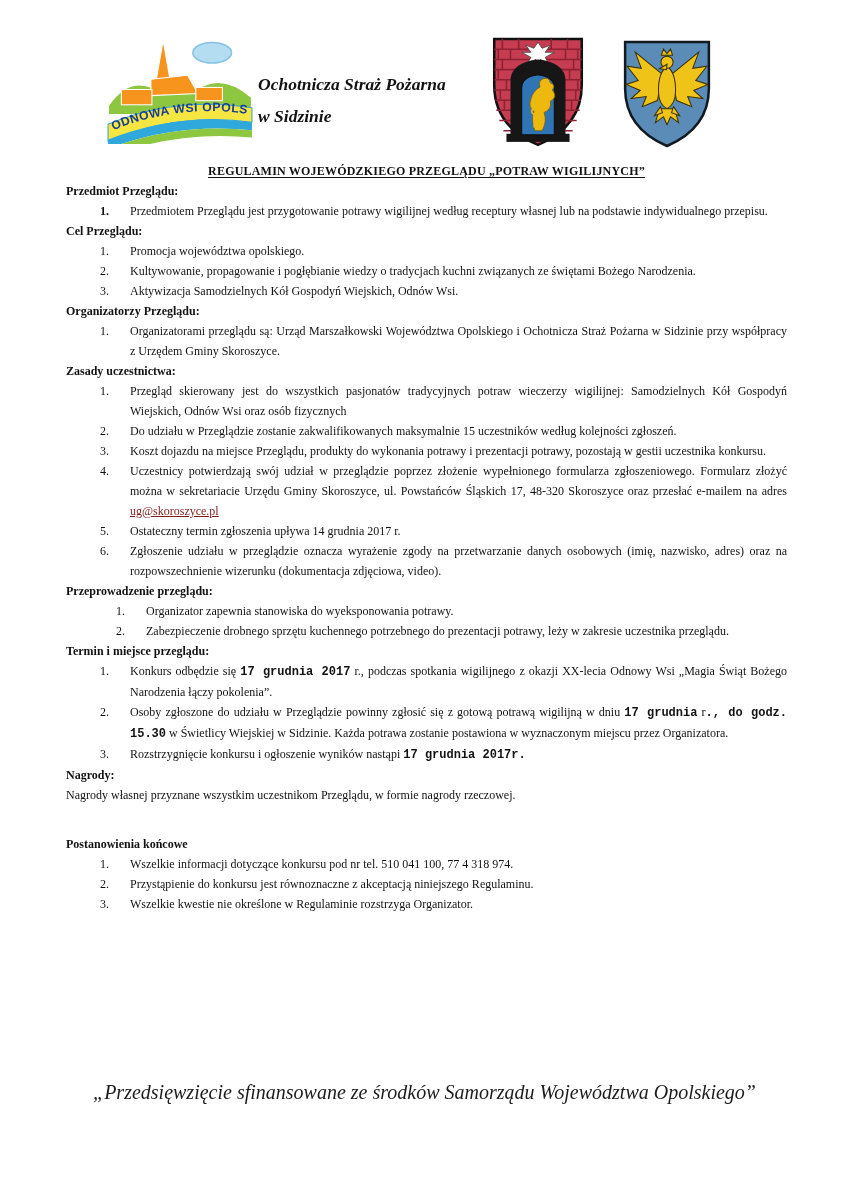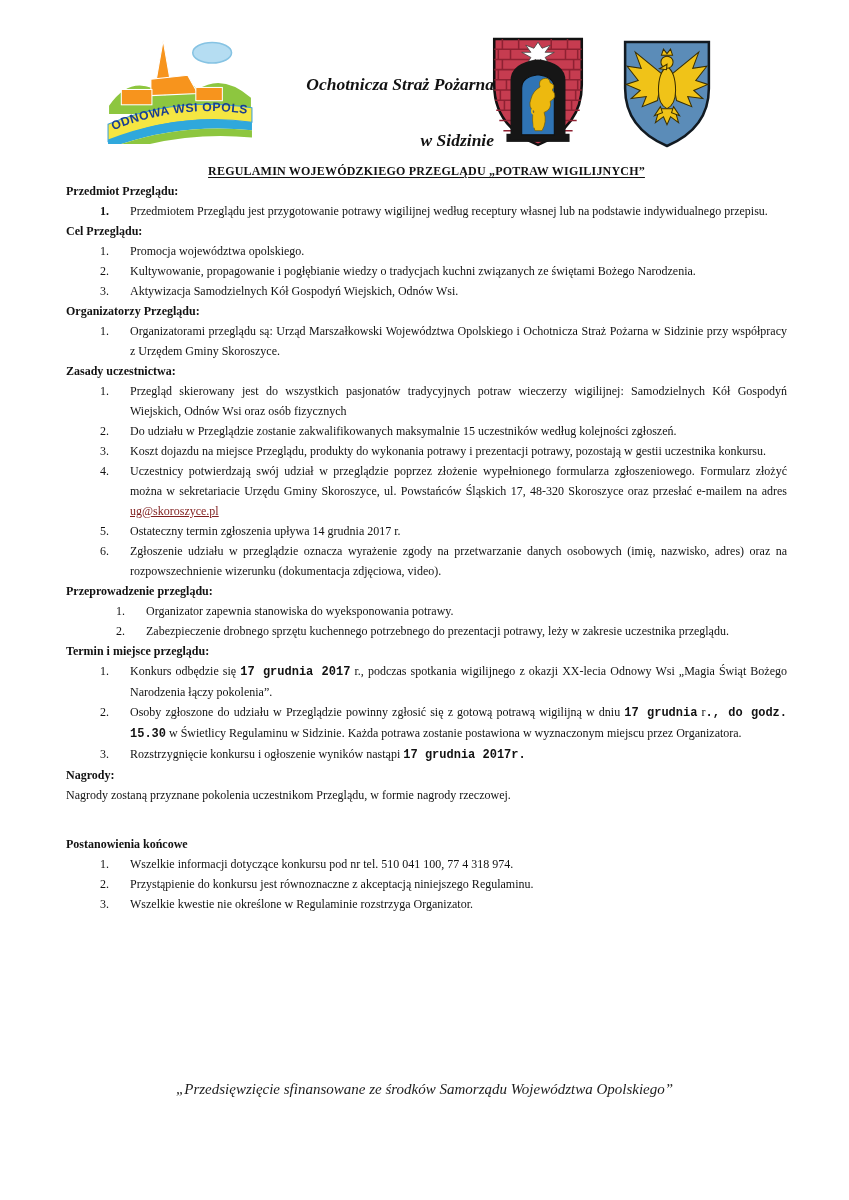--- a/index.html
+++ b/index.html
@@ -3,45 +3,45 @@
 <meta charset="utf-8">
 <style>
   html,body { margin:0; padding:0; background:#ffffff; }
   .page {
     position:relative; width:849px; height:1200px; background:#ffffff;
     font-family:"Liberation Serif", serif; color:#121212; overflow:hidden;
   }
   
   .hdr-logo-left { position:absolute; left:106px; top:36px; width:148px; height:108px; }
   .hdr-org {
-    position:absolute; left:258px; top:74px; width:236px; text-align:right;
+    position:absolute; left:258px; top:74px; width:236px; text-align:left;
     font-weight:bold; font-style:italic; font-size:17.5px; line-height:20px;
   }
-  .hdr-org .l2 { margin-top:36px; }
+  .hdr-org .l2 { margin-top:12px; }
   .crest-sidzina { position:absolute; left:487px; top:34px; width:102px; height:114px; }
   .crest-opole  { position:absolute; left:619px; top:38px; width:96px;  height:111px; }
   
   .doc { position:absolute; left:66px; right:62px; top:161px; font-size:12px; line-height:20px; }
   .title {
     text-align:center; font-weight:bold; text-decoration:underline;
     text-underline-offset:2px; letter-spacing:0.2px;
   }
   .heading { font-weight:bold; }
   .item { display:flex; }
   .num { flex:0 0 30px; margin-left:34px; }
   .bnum { font-weight:bold; }
   .indent-more .num { margin-left:50px; }
   .itext { flex:1; text-align:justify; }
   .para { text-align:justify; }
   .space-before { margin-top:29px; }
   .b { font-weight:bold;font-family:Liberation Mono, monospace; }
   .email-link { color:#2a28c7; text-decoration:underline; cursor:pointer; }
   .footer {
     position:absolute; left:0; right:0; top:1081px; text-align:center;
-    font-style:italic; font-size:15px; color:#1c1c1c;
+    font-style:italic; font-size:20px; color:#1c1c1c;
   }
 </style>
 </head>
 <body>
 
 <div class="page">
 
   <svg class="hdr-logo-left" viewBox="0 0 145 105">
     <ellipse cx="104" cy="16" rx="19" ry="10" fill="#b5ddf2" stroke="#86c3e3" stroke-width="1.5"></ellipse>
     <path d="M3,68 Q26,34 58,58 Q64,26 90,52 Q114,36 142,60 L142,76 L3,76 Z" fill="#8dc63f"></path>
@@ -195,30 +195,30 @@
           </div>
         </section>
         <section>
           <div class="heading">Termin i  miejsce przeglądu:</div>
           <div class="item">
             <span class="num">1.</span>
             <div class="itext"><span>Konkurs odbędzie się </span><span class="b">17 grudnia  2017</span><span> r., podczas spotkania wigilijnego z okazji XX-lecia Odnowy Wsi „Magia Świąt Bożego Narodzenia łączy pokolenia”.</span></div>
           </div>
           <div class="item">
             <span class="num">2.</span>
-            <div class="itext"><span>Osoby zgłoszone do udziału w Przeglądzie powinny zgłosić się z gotową potrawą wigilijną w dniu </span><span class="b">17 grudnia</span><span> r</span><span class="b">., do godz. 15.30</span><span> w Świetlicy Regulaminu w Sidzinie. Każda potrawa zostanie postawiona w wyznaczonym miejscu przez Organizatora.</span></div>
+            <div class="itext"><span>Osoby zgłoszone do udziału w Przeglądzie powinny zgłosić się z gotową potrawą wigilijną w dniu </span><span class="b">17 grudnia</span><span> r</span><span class="b">., do godz. 15.30</span><span> w Świetlicy Wiejskiej w Sidzinie. Każda potrawa zostanie postawiona w wyznaczonym miejscu przez Organizatora.</span></div>
           </div>
           <div class="item">
             <span class="num">3.</span>
             <div class="itext"><span>Rozstrzygnięcie konkursu i ogłoszenie wyników nastąpi </span><span class="b">17 grudnia 2017r.</span></div>
           </div>
         </section>
         <section>
           <div class="heading">Nagrody:</div>
-          <div class="para">Nagrody zostaną przyznane pokolenia uczestnikom Przeglądu, w formie nagrody rzeczowej.</div>
+          <div class="para">Nagrody własnej przyznane wszystkim uczestnikom Przeglądu, w formie nagrody rzeczowej.</div>
         </section>
         <section class="space-before">
           <div class="heading">Postanowienia końcowe</div>
           <div class="item">
             <span class="num">1.</span>
             <div class="itext"><span>Wszelkie informacji dotyczące konkursu pod nr tel. 510 041 100, 77 4 318 974.</span></div>
           </div>
           <div class="item">
             <span class="num">2.</span>
             <div class="itext"><span>Przystąpienie do konkursu jest równoznaczne z akceptacją niniejszego Regulaminu.</span></div>

